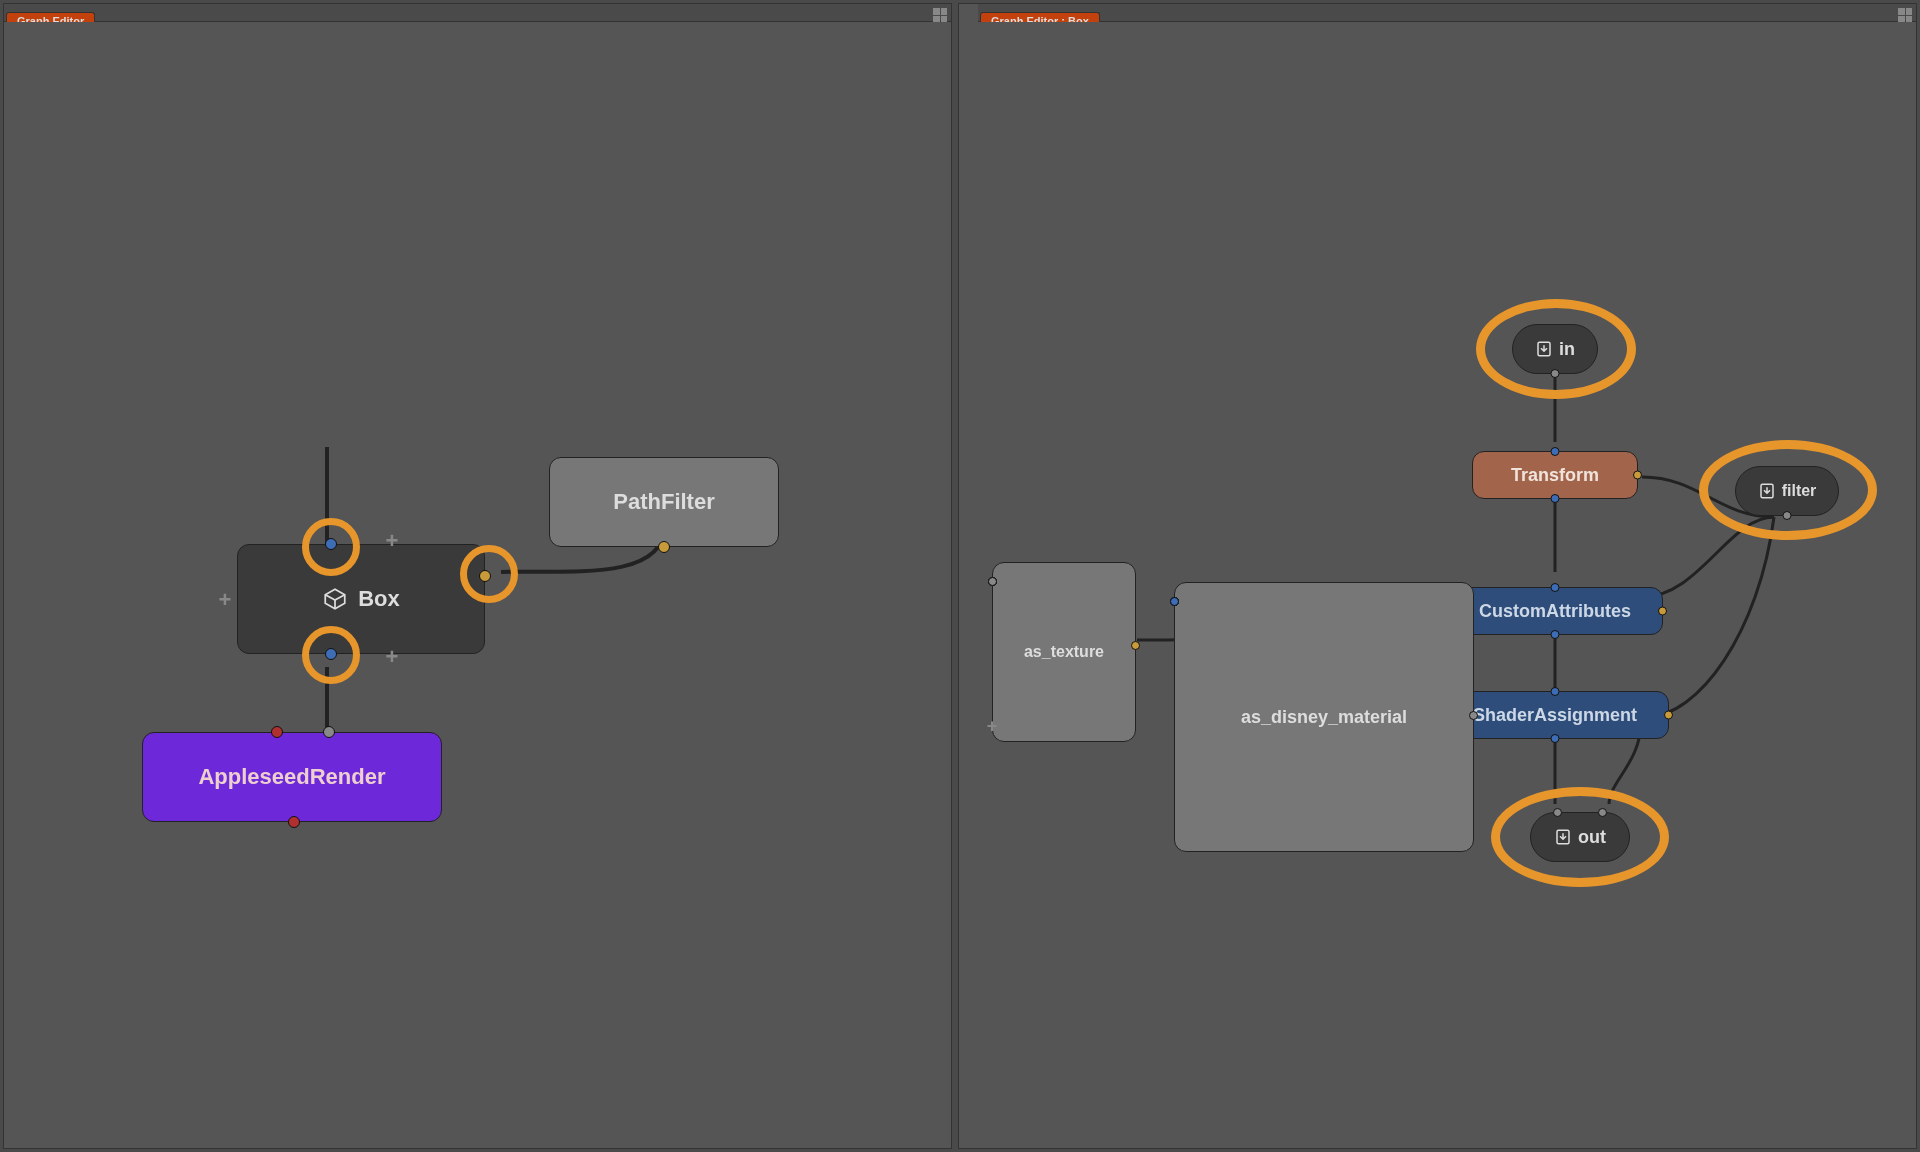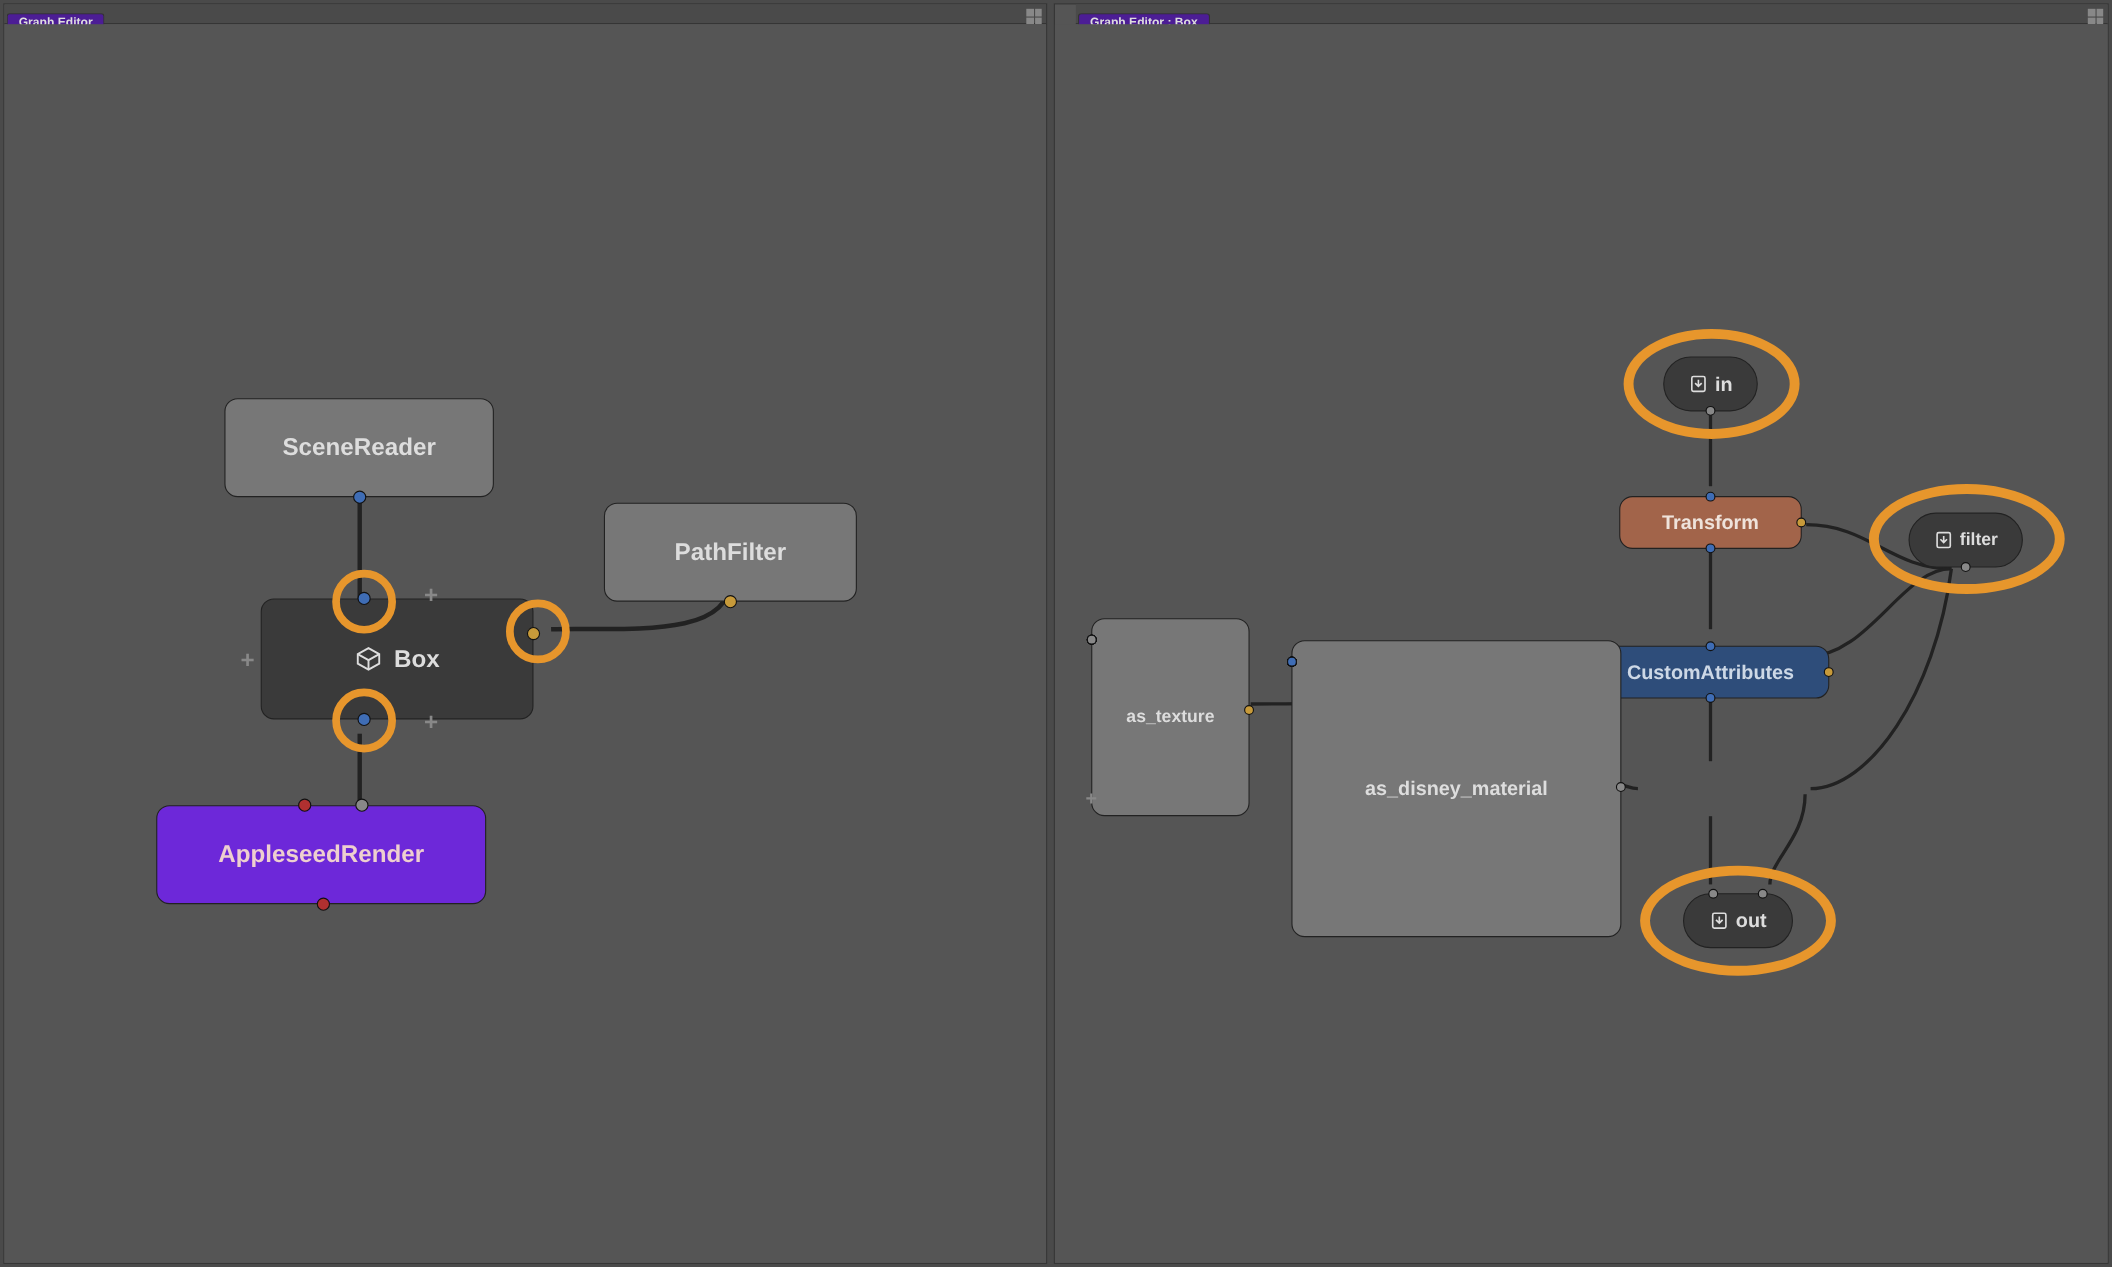--- a/index.html
+++ b/index.html
@@ -20,21 +20,21 @@
   .panel-left { left: 3px; width: 949px; }
   .panel-right { left: 958px; right: 3px; padding-left: 19px; }
   .tab-bar {
     height: 18px;
     background: #4a4a4a;
     display: flex;
     align-items: center;
     border-bottom: 1px solid #333;
   }
   .tab {
-    background: #4c1d95;
+    background: #c2410c;
     color: #ddd;
     font-size: 11px;
     font-weight: bold;
     padding: 2px 10px;
     height: 16px;
     border: 1px solid #333;
     border-bottom: none;
     border-radius: 3px 3px 0 0;
     margin-left: 2px;
     margin-top: 14px;
@@ -155,24 +155,20 @@
 
     <svg class="wires">
 
       <path d="M 323 425 L 323 525" stroke="#222" stroke-width="4" fill="none"></path>
 
       <path d="M 660 505 C 660 560 560 548 497 550" stroke="#222" stroke-width="4" fill="none"></path>
 
       <path d="M 323 645 L 323 710" stroke="#222" stroke-width="4" fill="none"></path>
     </svg>
 
-    <div class="node node-gray" style="left:200px; top:340px; width:245px; height:90px;">
-      <span>SceneReader</span>
-      <div class="port port-blue" style="left:50%; bottom:-7px; transform:translateX(-50%);"></div>
-    </div>
 
     <div class="node node-gray" style="left:545px; top:435px; width:230px; height:90px;">
       <span>PathFilter</span>
       <div class="port port-yellow" style="left:50%; bottom:-7px; transform:translateX(-50%);"></div>
     </div>
 
     <div class="node node-dark" style="left:233px; top:522px; width:248px; height:110px;">
       <span class="box-icon">
         <svg viewBox="0 0 24 24" fill="none" stroke="#ddd" stroke-width="1.6">
           <path d="M3 8 L12 3 L21 8 L21 16 L12 21 L3 16 Z"></path>
@@ -286,20 +282,27 @@
       <div class="port port-yellow port-sm" style="right:-5px; top:50%; transform:translateY(-50%);"></div>
     </div>
 
     <div class="node node-blue" style="left:488px; top:565px; width:216px; height:48px; font-size:18px;">
       <span>CustomAttributes</span>
       <div class="port port-blue port-sm" style="left:50%; top:-5px; transform:translateX(-50%);"></div>
       <div class="port port-blue port-sm" style="left:50%; bottom:-5px; transform:translateX(-50%);"></div>
       <div class="port port-yellow port-sm" style="right:-5px; top:50%; transform:translateY(-50%);"></div>
     </div>
 
+    <div class="node node-blue" style="left:482px; top:669px; width:228px; height:48px; font-size:18px;">
+      <span>ShaderAssignment</span>
+      <div class="port port-blue port-sm" style="left:50%; top:-5px; transform:translateX(-50%);"></div>
+      <div class="port port-blue port-sm" style="left:50%; bottom:-5px; transform:translateX(-50%);"></div>
+      <div class="port port-yellow port-sm" style="right:-5px; top:50%; transform:translateY(-50%);"></div>
+      <div class="port port-gray port-sm" style="left:-5px; top:50%; transform:translateY(-50%);"></div>
+    </div>
 
     <div class="node node-gray" style="left:33px; top:540px; width:144px; height:180px; font-size:16px;">
       <span>as_texture</span>
 
       <div class="side-ports" style="left:-5px; top:14px;">
         <div class="port port-sm port-yellow"></div>
         <div class="port port-sm port-blue"></div>
         <div class="port port-sm port-gray"></div>
         <div class="port port-sm port-blue"></div>
         <div class="port port-sm port-blue"></div>

